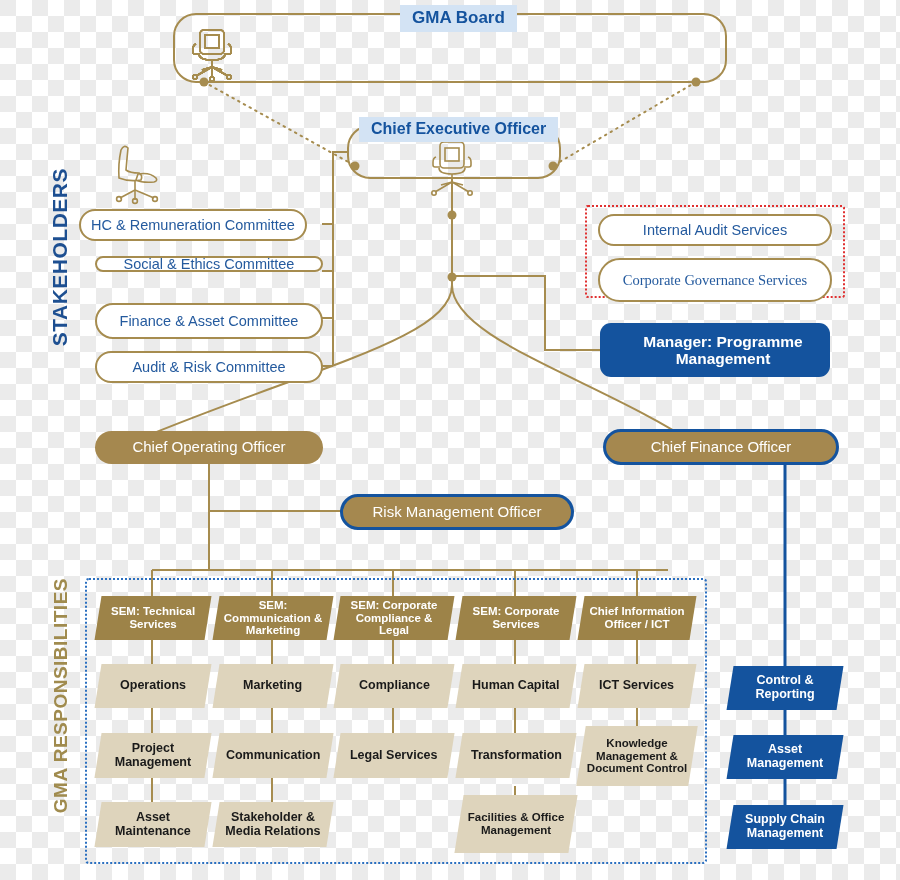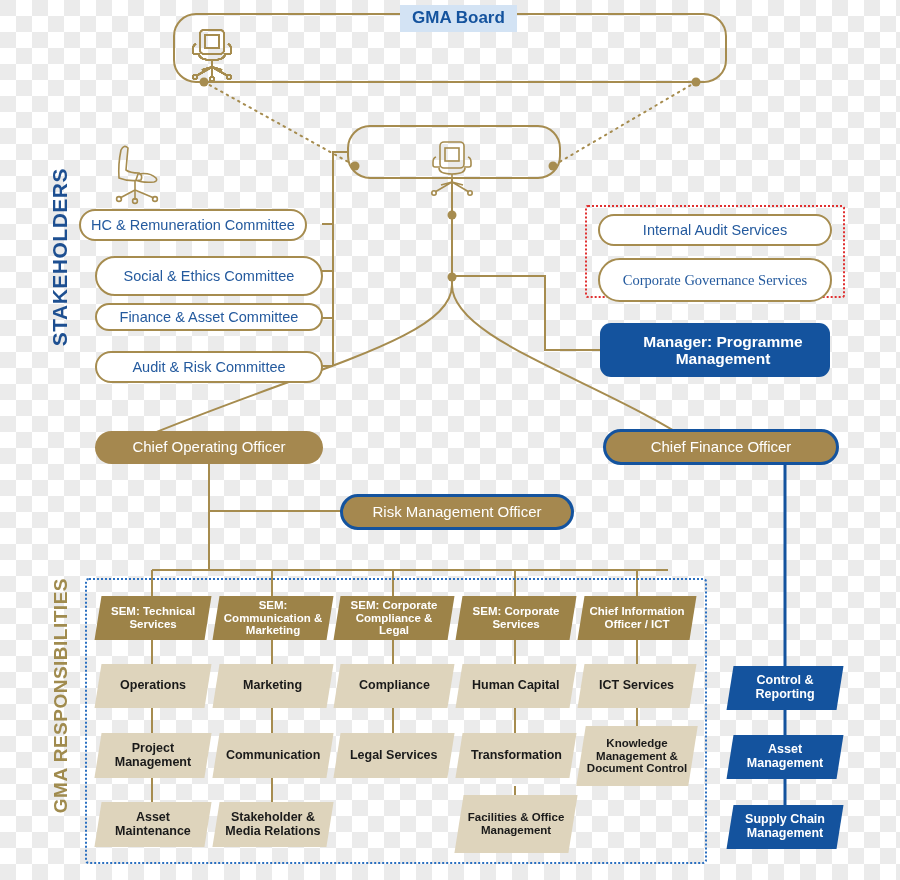--- a/index.html
+++ b/index.html
@@ -331,42 +331,43 @@
         <rect x="19" y="10" width="14" height="13"></rect>
       <path d="M10,19 q-3,1 -3,5 l0,3 q0,2 2,2 l5,0"></path>
       <path d="M42,19 q3,1 3,5 l0,3 q0,2 -2,2 l-5,0"></path>
       <path d="M13,30 q0,6 13,6 q13,0 13,-6"></path>
       <path d="M26,36 L26,44"></path>
       <path d="M26,44 L9,54 M26,44 L43,54 M26,44 L15,47 M26,44 L37,47"></path>
       <circle cx="8" cy="55" r="2.2"></circle>
         <circle cx="44" cy="55" r="2.2"></circle>
     </g>
   </svg>
+  <div class="abs chip" id="ceo-title">Chief Executive Officer</div>
 
   <div class="side-label" id="lbl-stakeholders">STAKEHOLDERS</div>
 
   <svg class="chair" style="left:108px; top:140px;" width="62" height="70" viewBox="0 0 62 70">
     <g stroke="#a68c4f" fill="none" stroke-width="1.6">
       <path d="M20,8 q-4,-4 -7,2 q-3,14 -2,28 q10,4 22,2 q2,-5 -2,-7 q-9,0 -13,-3 q1,-12 2,-22z"></path>
       <path d="M30,34 q12,-2 18,4 q2,3 -2,4 q-12,1 -18,-2z"></path>
       <path d="M27,40 L27,50"></path>
       <path d="M27,50 L12,58 M27,50 L46,58 M27,50 L27,60"></path>
       <circle cx="11" cy="59" r="2.4"></circle>
         <circle cx="47" cy="59" r="2.4"></circle>
         <circle cx="27" cy="61" r="2.4"></circle>
     </g>
   </svg>
 
   <div class="abs pill-outline ctr" style="left:79px; top:209px; width:228px; height:32px;">
     <span>HC &amp; Remuneration Committee</span>
   </div>
-  <div class="abs pill-outline ctr" style="left:95px; top:256px; width:228px; height:40px;">
+  <div class="abs pill-outline ctr" style="left:95px; top:256px; width:228px; height:16px;">
     <span>Social &amp; Ethics Committee</span>
   </div>
-  <div class="abs pill-outline ctr" style="left:95px; top:303px; width:228px; height:28px;">
+  <div class="abs pill-outline ctr" style="left:95px; top:303px; width:228px; height:36px;">
     <span>Finance &amp; Asset Committee</span>
   </div>
   <div class="abs pill-outline ctr" style="left:95px; top:351px; width:228px; height:32px;">
     <span>Audit &amp; Risk Committee</span>
   </div>
 
   <div class="abs" id="audit-dotted-box"></div>
   <div class="abs pill-outline ctr" style="left:598px; top:214px; width:234px; height:32px;">
     <span>Internal Audit Services</span>
   </div>

